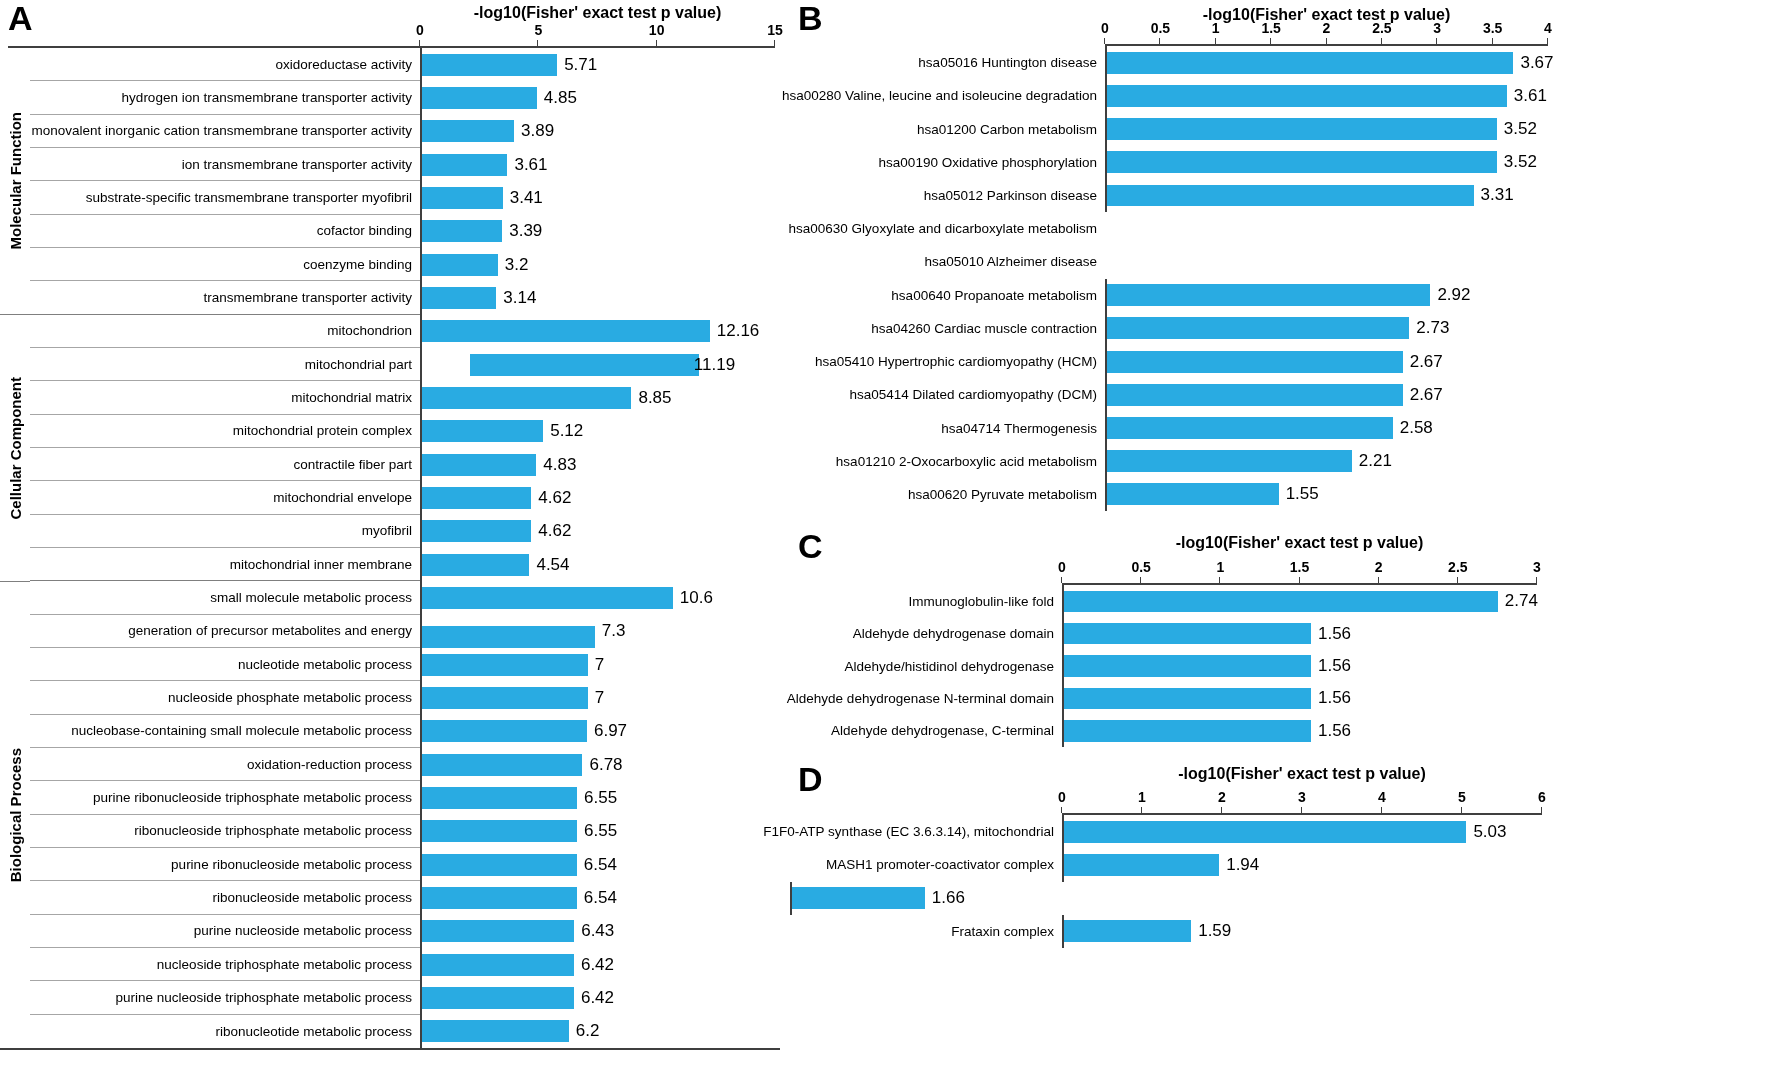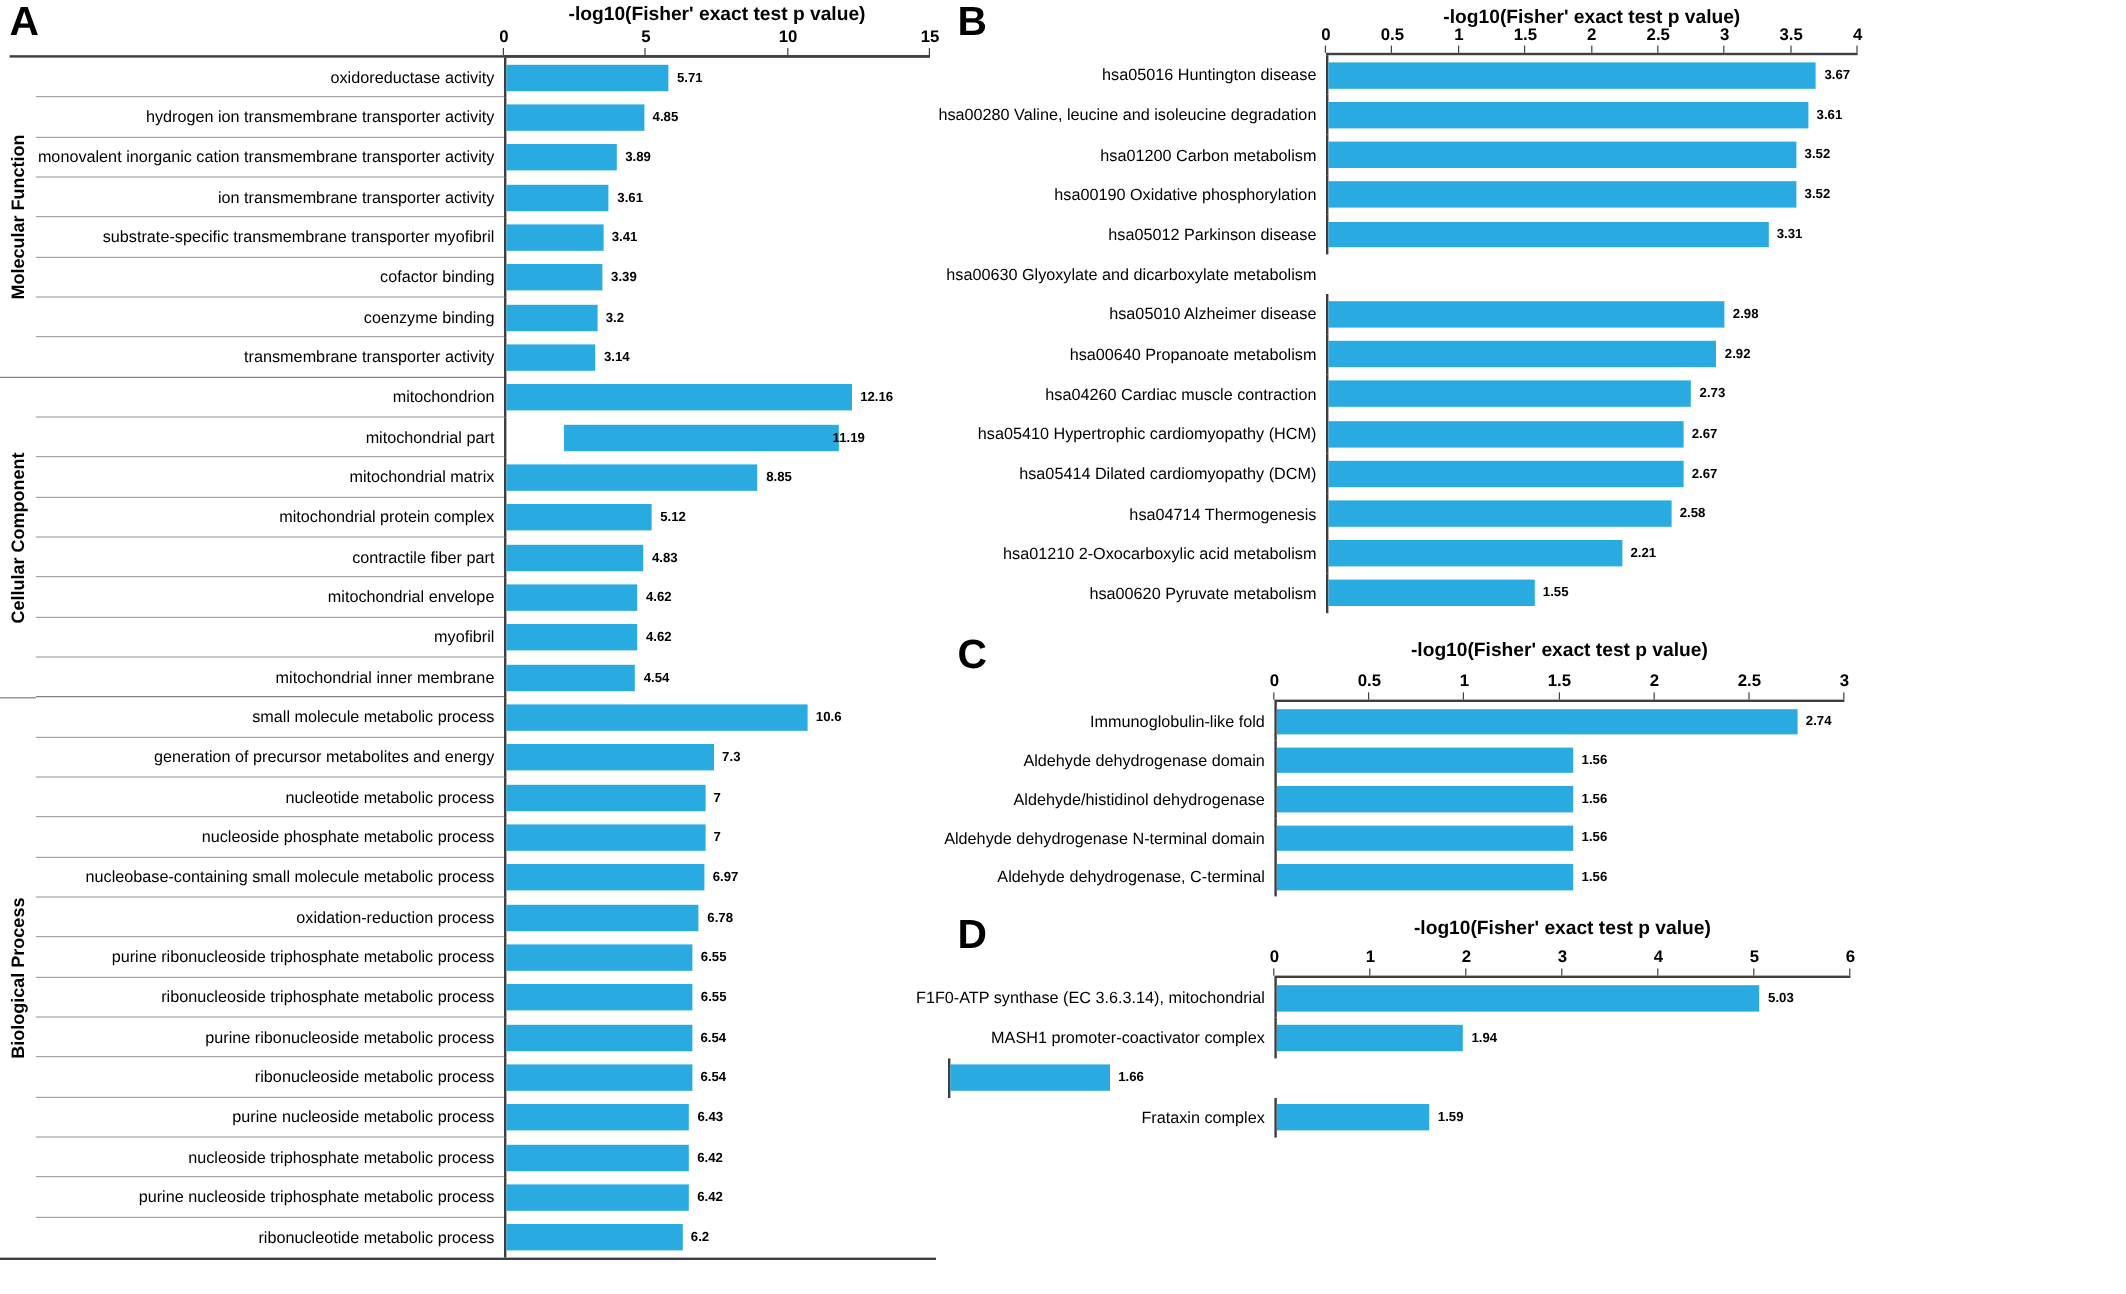--- a/index.html
+++ b/index.html
@@ -50,21 +50,21 @@
   .rowlabel {
     display:flex; align-items:center; justify-content:flex-end;
     padding-right:8px; font-size:13.5px;
   }
   .rowlabel span { white-space:nowrap; }
   .barzone { flex:1 1 auto; position:relative; border-left:2px solid #3f3f3f; }
   .rowplot { position:relative; height:100%; display:flex; align-items:center; }
   .bar { height:66%; }
   .value {
     position:absolute; top:50%; transform:translateY(-50%);
-    font-size:11px; white-space:nowrap;font-weight:bold;
+    font-size:17px; white-space:nowrap;
   }
 
   
   .panel-a .chart-header { height:48px; }
   .panel-a .chart-title { left:420px; width:355px; top:4px; }
   .panel-a .x-axis { left:420px; width:355px; height:22px; }
   .panel-a .full-axis-line { left:8px; width:767px; display:block; }
   .panel-a .chart-body { flex:0 0 1002px; width:780px; border-bottom:2px solid #3f3f3f; }
   .panel-a .rowlabel { width:390px; border-bottom:1px solid #a6a6a6; }
   .panel-a .grouplabel { border-bottom:1px solid #7f7f7f; }
@@ -321,21 +321,21 @@
                   <div class="bar" style="width: 70.6667%; background: rgb(41, 171, 226);"></div>
                   <div class="value" style="left: calc(70.6667% + 7px);">10.6</div>
                 </div>
               </div>
             </div>
             <div class="row">
               <div class="rowlabel">
                 <span>generation of precursor metabolites and energy</span>
               </div>
               <div class="barzone">
-                <div class="rowplot" style="width: 355px;">
+                <div class="rowplot" style="width: 355px; align-items: flex-end;">
                   <div class="bar" style="width: 48.6667%; background: rgb(41, 171, 226);"></div>
                   <div class="value" style="left: calc(48.6667% + 7px);">7.3</div>
                 </div>
               </div>
             </div>
             <div class="row">
               <div class="rowlabel">
                 <span>nucleotide metabolic process</span>
               </div>
               <div class="barzone">
@@ -576,26 +576,20 @@
               </div>
               <div class="row">
                 <div class="rowlabel">
                   <span>hsa00630 Glyoxylate and dicarboxylate metabolism</span>
                 </div>
               </div>
               <div class="row">
                 <div class="rowlabel">
                   <span>hsa05010 Alzheimer disease</span>
                 </div>
-                <div class="barzone">
-                  <div class="rowplot" style="width: 443px;">
-                    <div class="bar" style="width: 74.5%; background: rgb(41, 171, 226);"></div>
-                    <div class="value" style="left: calc(74.5% + 7px);">2.98</div>
-                  </div>
-                </div>
               </div>
               <div class="row">
                 <div class="rowlabel">
                   <span>hsa00640 Propanoate metabolism</span>
                 </div>
                 <div class="barzone">
                   <div class="rowplot" style="width: 443px;">
                     <div class="bar" style="width: 73%; background: rgb(41, 171, 226);"></div>
                     <div class="value" style="left: calc(73% + 7px);">2.92</div>
                   </div>

